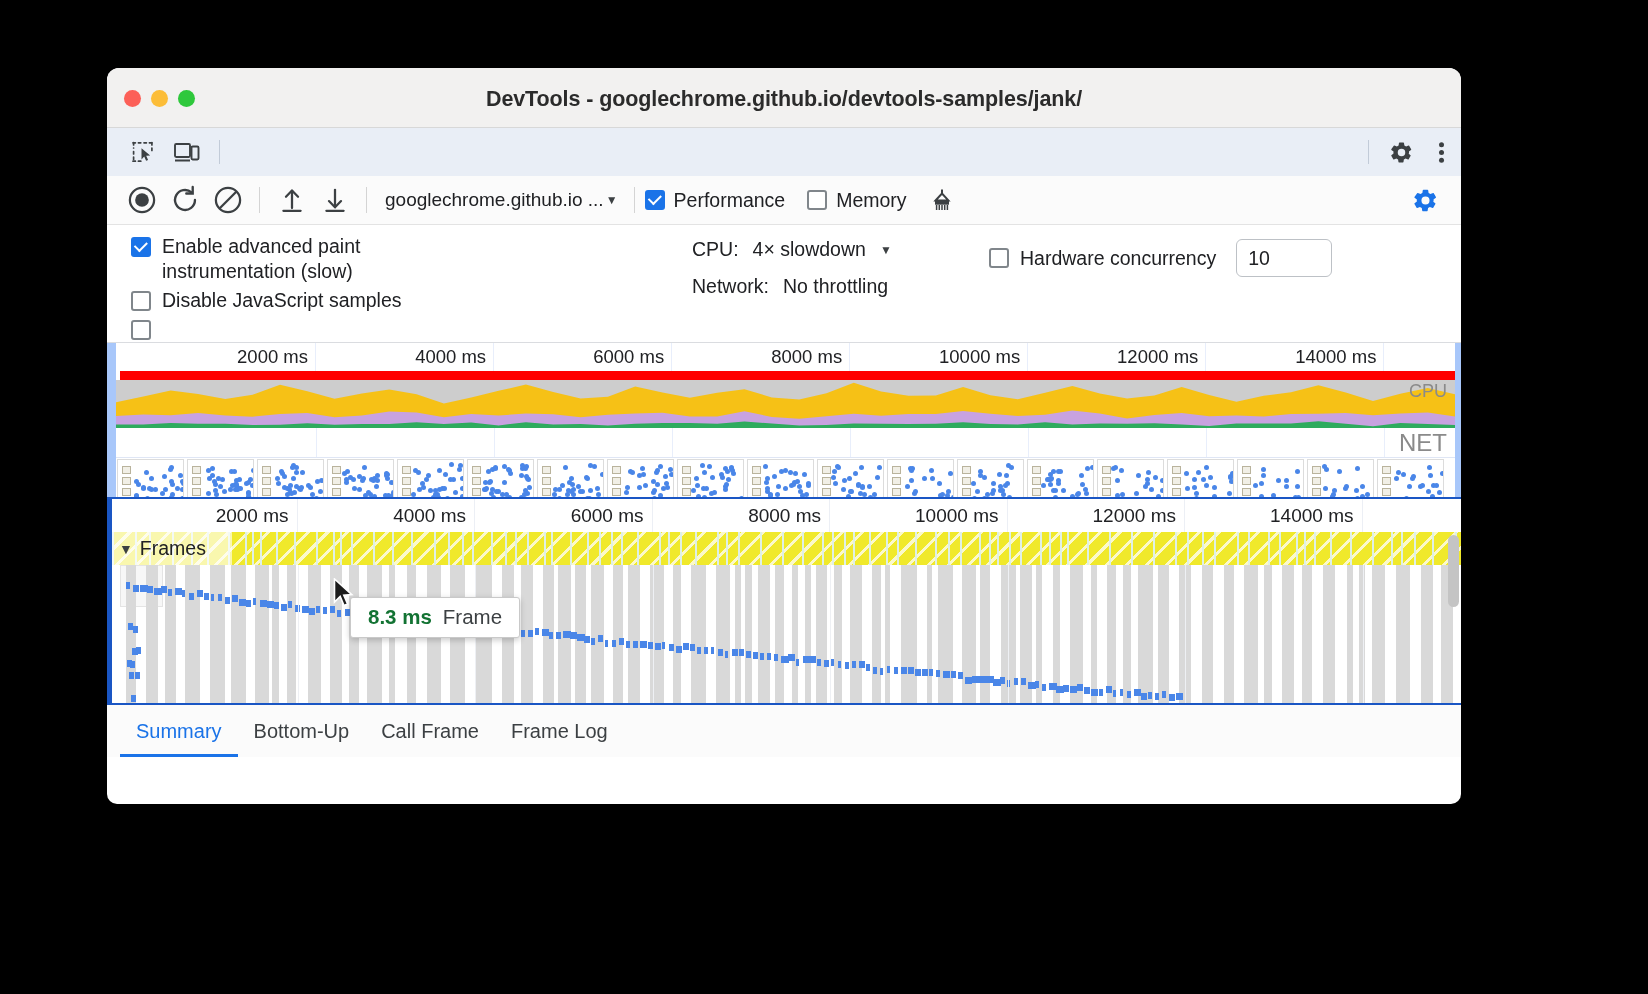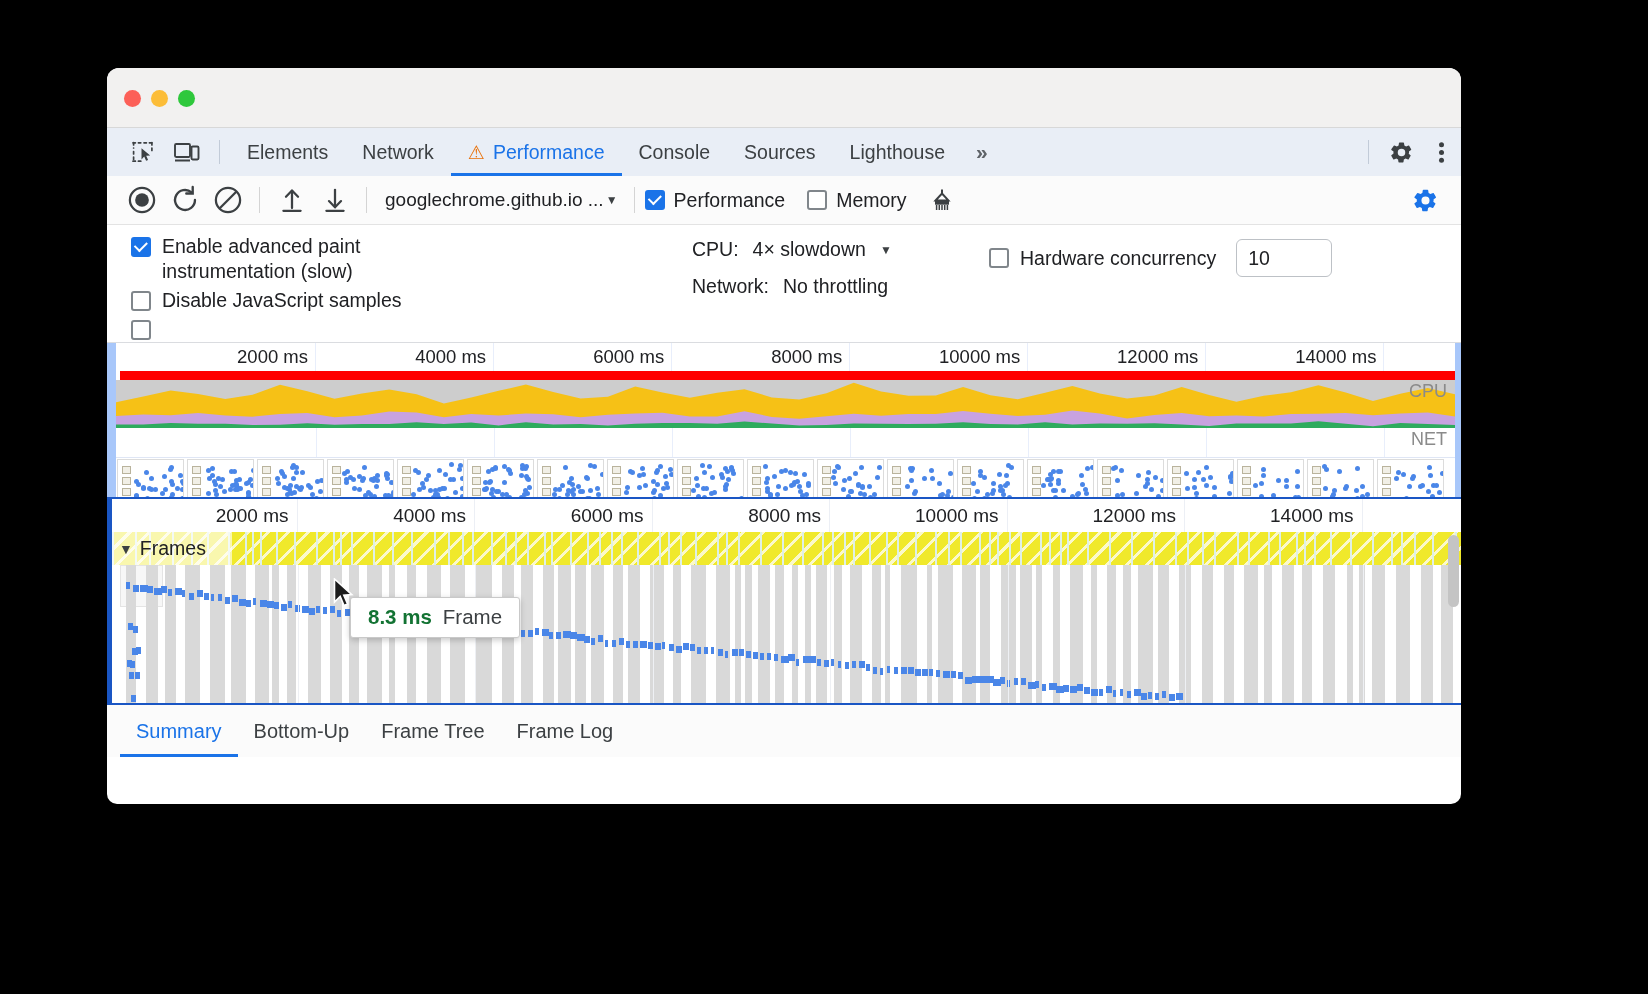--- a/index.html
+++ b/index.html
@@ -188,21 +188,21 @@
     position: absolute; right: 8px; top: 1px;
     font-size: 18px; color: #8a8a8a; font-weight: 500;
     z-index: 3;
   }
   .net-band {
     position: absolute; left: 9px; right: 6px; top: 85px; height: 30px;
     background: #fff; border-bottom: 1px solid #dfe6f5;
   }
   .net-label {
     position: absolute; right: 8px; top: 1px;
-    font-size: 18px; color: #8a8a8a; font-weight: 500;
+    font-size: 24px; color: #8a8a8a; font-weight: 500;
   }
   .net-tick {
     position: absolute; top: 0; bottom: 0; width: 1px; background: #e8eefb;
   }
   .film {
     position: absolute; left: 9px; right: 6px; top: 116px; height: 57px;
     display: flex; gap: 3px; overflow: hidden; padding-left: 1px;
   }
   .shot {
     flex: 0 0 auto;
@@ -339,20 +339,21 @@
 <div id="stage">
 
   <div class="window">
 
     <div class="titlebar">
       <div class="lights">
         <div class="light red"></div>
         <div class="light yellow"></div>
         <div class="light green"></div>
       </div>
+      <div class="win-title">DevTools - googlechrome.github.io/devtools-samples/jank/</div>
     </div>
 
     <div class="tabbar">
       <div class="tb-icon">
         <svg width="24" height="24" viewBox="0 0 24 24">
           <g fill="none" stroke="#3c4043" stroke-width="1.7" stroke-linecap="round">
             <path d="M2 2.8h2.4M7.4 2.8h2.4M13 2.8h2.4M18.4 2.8h2.4"></path>
             <path d="M2.6 2.6v2.4M2.6 8h0.01M2.6 11.5v2.4M2.6 17v2.4" stroke-dasharray="2.4 3"></path>
             <path d="M20.9 2.6v2.4M20.9 8v2.4"></path>
             <path d="M2 21.2h2.4M7.4 21.2h2.4"></path>
@@ -362,42 +363,20 @@
       </div>
       <div class="tb-icon">
         <svg width="26" height="22" viewBox="0 0 26 22">
           <rect x="1" y="3" width="15" height="13" rx="1.2" fill="none" stroke="#3c4043" stroke-width="1.9"></rect>
           <rect x="17.5" y="5.5" width="7" height="13" rx="1.2" fill="none" stroke="#3c4043" stroke-width="1.9"></rect>
           <path d="M1 19.5h15" stroke="#3c4043" stroke-width="1.9"></path>
         </svg>
       </div>
       <div class="tb-sep"></div>
 
-      <div class="tabs">
-        <div class="tab">
-          <span>Elements</span>
-        </div>
-        <div class="tab">
-          <span>Network</span>
-        </div>
-        <div class="tab active">
-          <span class="warn">⚠</span>
-          <span>Performance</span>
-        </div>
-        <div class="tab">
-          <span>Console</span>
-        </div>
-        <div class="tab">
-          <span>Sources</span>
-        </div>
-        <div class="tab">
-          <span>Lighthouse</span>
-        </div>
-        <div class="tab-overflow">»</div>
-      </div>
 
       <div class="tabbar-right">
         <div class="tb-sep"></div>
         <div class="tb-gear">
           <svg width="25" height="25" viewBox="0 0 24 24">
             <path fill="#3c4043" d="M19.14 12.94a7.07 7.07 0 0 0 .05-.94 7.07 7.07 0 0 0-.06-.94l2.03-1.58a.5.5 0 0 0 .12-.64l-1.92-3.32a.5.5 0 0 0-.6-.22l-2.39.96a7.3 7.3 0 0 0-1.62-.94l-.36-2.54a.5.5 0 0 0-.5-.42h-3.84a.5.5 0 0 0-.49.42l-.36 2.54c-.59.24-1.13.56-1.62.94l-2.39-.96a.5.5 0 0 0-.6.22L2.18 8.84a.5.5 0 0 0 .12.64l2.03 1.58a7.6 7.6 0 0 0 0 1.88L2.3 14.52a.5.5 0 0 0-.12.64l1.92 3.32a.5.5 0 0 0 .6.22l2.39-.96c.49.38 1.03.7 1.62.94l.36 2.54a.5.5 0 0 0 .5.42h3.84a.5.5 0 0 0 .49-.42l.36-2.54a7.3 7.3 0 0 0 1.62-.94l2.39.96a.5.5 0 0 0 .6-.22l1.92-3.32a.5.5 0 0 0-.12-.64l-2.03-1.58ZM12 15.6A3.6 3.6 0 1 1 15.6 12 3.6 3.6 0 0 1 12 15.6Z"></path>
           </svg>
         </div>
         <div class="tb-dots">
           <svg width="7" height="25" viewBox="0 0 6 24">
@@ -1674,21 +1653,21 @@
     </div>
 
     <div class="bottabs">
       <div class="bottab active">
         <span>Summary</span>
       </div>
       <div class="bottab">
         <span>Bottom-Up</span>
       </div>
       <div class="bottab">
-        <span>Frame Tree</span>
+        <span>Call Frame</span>
       </div>
       <div class="bottab">
         <span>Frame Log</span>
       </div>
     </div>
 
     <div class="tooltip">
       <span class="tt-time">8.3 ms</span>
       <span class="tt-name">Frame</span>
     </div>

